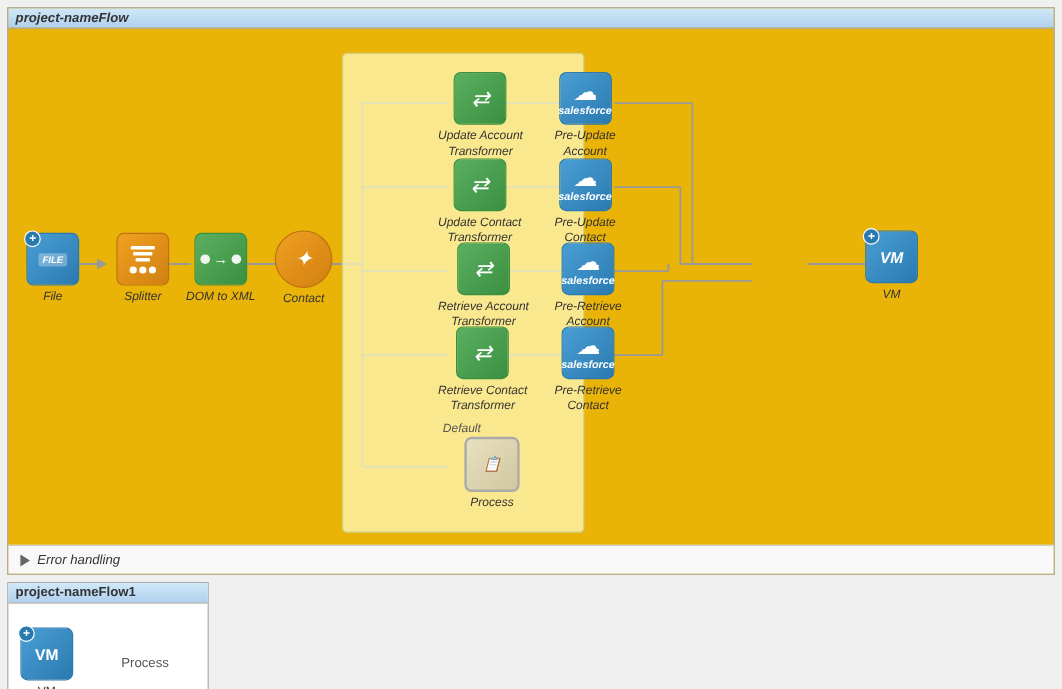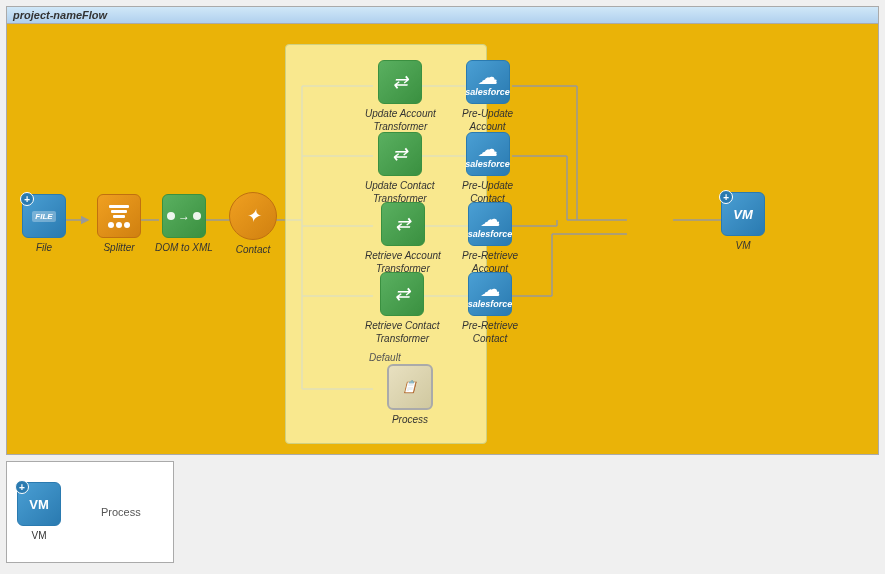--- a/index.html
+++ b/index.html
@@ -420,23 +420,28 @@
       <div class="node" style="left:714px; top:168px;">
         <div class="node-icon icon-vm">
           <div class="plus-badge">+</div>
           <span class="vm-icon">VM</span>
         </div>
         <div class="node-label">VM</div>
       </div>
 
     </div>
 
+    <div class="error-section">
+      <span class="error-triangle"></span>
+      <span class="error-label">Error handling</span>
+    </div>
   </div>
 
   <div class="second-flow-panel">
+    <div class="flow-title">project-nameFlow1</div>
     <div class="flow-canvas-2" style="display:flex; align-items:center; gap:20px; padding:14px 10px;">
 
       <div class="node" style="position:relative; left:auto; top:auto;">
         <div class="node-icon icon-vm">
           <div class="plus-badge">+</div>
           <span class="vm-icon">VM</span>
         </div>
         <div class="node-label">VM</div>
       </div>
 

